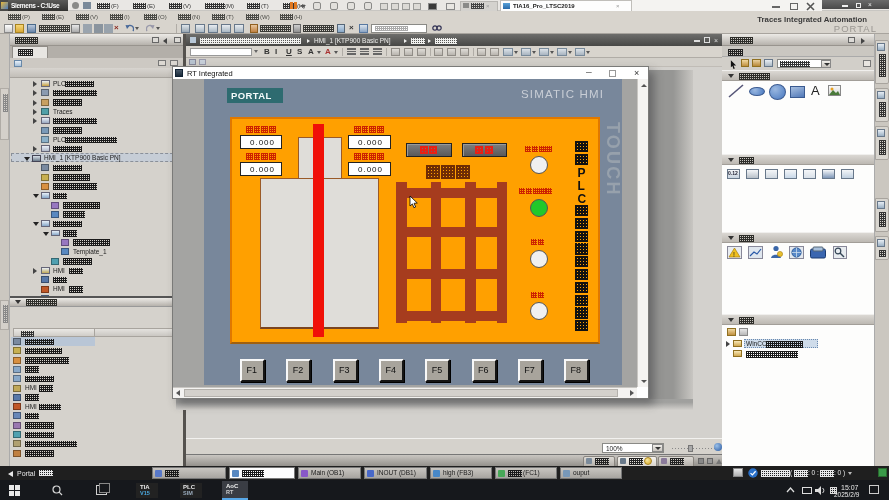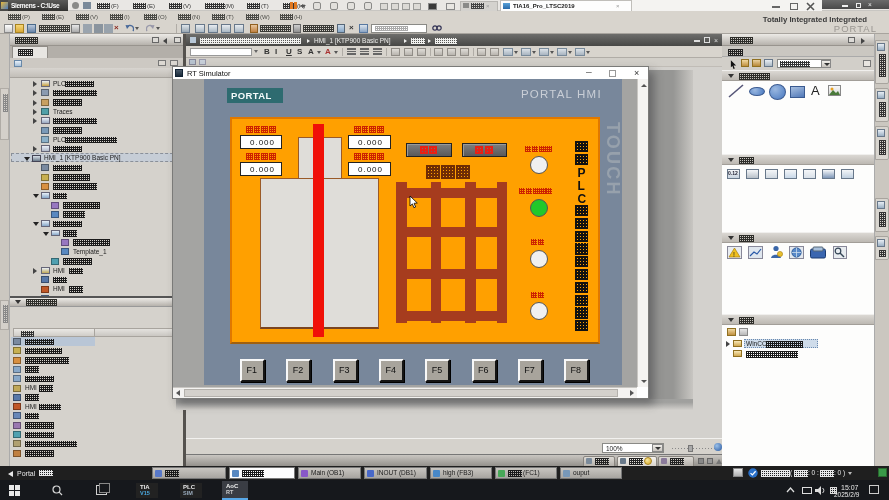--- a/index.html
+++ b/index.html
@@ -70,21 +70,21 @@
 <div class="a t" style="left:158px;top:14px;font-size:6px;color:#4a4a46;">(O)</div>
 <i class="a z" style="left:178px;top:14px;width:13.0px;height:6px;color:#4a4a46;"></i>
 <div class="a t" style="left:192px;top:14px;font-size:6px;color:#4a4a46;">(N)</div>
 <i class="a z" style="left:212px;top:14px;width:13.0px;height:6px;color:#4a4a46;"></i>
 <div class="a t" style="left:226px;top:14px;font-size:6px;color:#4a4a46;">(T)</div>
 <i class="a z" style="left:246px;top:14px;width:13.0px;height:6px;color:#4a4a46;"></i>
 <div class="a t" style="left:260px;top:14px;font-size:6px;color:#4a4a46;">(W)</div>
 <i class="a z" style="left:280px;top:14px;width:13.0px;height:6px;color:#4a4a46;"></i>
 <div class="a t" style="left:294px;top:14px;font-size:6px;color:#4a4a46;">(H)</div>
 <div class="a" style="left:0px;top:22px;width:889px;height:12px;background:#d8d4cd;border-bottom:1px solid #a8a49e"></div>
-<div class="a t" style="left:0px;top:15.5px;font-size:7.8px;color:#3b3b3b;font-weight:bold;width:867px;text-align:right">Totally Integrated Integrated</div>
+<div class="a t" style="left:0px;top:15.5px;font-size:7.8px;color:#3b3b3b;font-weight:bold;width:867px;text-align:right">Traces Integrated Automation</div>
 <div class="a t" style="left:0px;top:23.5px;font-size:9.5px;color:#9a9792;width:877px;text-align:right;letter-spacing:1px">PORTAL</div>
 <div class="a" style="left:4px;top:24px;width:9px;height:9px;background:linear-gradient(#fff,#ccc);border:1px solid #888"></div>
 <div class="a" style="left:15px;top:24px;width:9px;height:9px;background:linear-gradient(#f8d878,#d8a838);border:1px solid #a8831f"></div>
 <div class="a" style="left:27px;top:24px;width:9px;height:9px;background:linear-gradient(#b8c8dc,#6a85a8);border:1px solid #4a6a8a"></div>
 <i class="a z" style="left:39px;top:25px;width:31.0px;height:7px;color:#3a3a36;"></i>
 <div class="a" style="left:71px;top:24px;width:9px;height:9px;background:linear-gradient(#e8e8e8,#aaa);border:1px solid #777"></div>
 <div class="a" style="left:83px;top:24px;width:9px;height:9px;background:#9aa4ae"></div>
 <div class="a" style="left:94px;top:24px;width:9px;height:9px;background:#8a949e"></div>
 <div class="a" style="left:104px;top:24px;width:9px;height:9px;background:#98a2ac"></div>
 <div class="a t" style="left:114px;top:24px;font-size:8px;color:#8a2a20;font-weight:bold">×</div>
@@ -497,29 +497,29 @@
     <path d="M7.5 2 A3 3 0 0 1 7.5 7" stroke="#ddd" fill="none"></path>
   </svg>
 <i class="a z" style="left:830px;top:486.5px;width:7.0px;height:7px;color:#ddd;"></i>
 <div class="a t" style="left:841px;top:483.5px;font-size:7px;color:#e8e8e8;">15:07</div>
 <div class="a t" style="left:834px;top:492px;font-size:6.5px;color:#e8e8e8;">2025/2/9</div>
 <div class="a" style="left:869px;top:485px;width:10px;height:9px;border:1px solid #ccc;background:#16181c"></div>
 <div class="a" style="left:649px;top:70px;width:44px;height:338px;background:linear-gradient(90deg,#969694 0 55%,#c8c6c2)"></div>
 <div class="a" style="left:176px;top:399px;width:517px;height:11px;background:linear-gradient(#a0a09e 0 30%,#d2d0cc)"></div>
 <div class="a" style="left:172px;top:66px;width:477px;height:333px;background:#fff;border:1px solid #7a7a78;box-shadow:5px 5px 9px rgba(42,42,46,0.45)"></div>
 <div class="a" style="left:175px;top:69px;width:8px;height:8px;background:linear-gradient(#4a5a6a,#1a2a3a);border:1px solid #123"></div>
-<div class="a t" style="left:187px;top:69.5px;font-size:7.5px;color:#111;">RT Simulator</div>
+<div class="a t" style="left:187px;top:69.5px;font-size:7.5px;color:#111;">RT Integrated</div>
 <div class="a t" style="left:586px;top:69px;font-size:8px;color:#333;">─</div>
 <div class="a" style="left:609px;top:70px;width:7px;height:7px;border:1.2px solid #999"></div>
 <div class="a t" style="left:634px;top:68.5px;font-size:9px;color:#333;">×</div>
 <div class="a" style="left:173px;top:79px;width:464px;height:308px;background:#a4a4a2"></div>
 <div class="a" style="left:204px;top:79px;width:418px;height:306px;background:#78879b"></div>
 <div class="a" style="left:227px;top:87.5px;width:56px;height:15px;background:#2e6b70"></div>
 <div class="a t" style="left:231px;top:91px;font-size:9.5px;color:#f4fbfb;font-weight:bold;letter-spacing:0.4px">PORTAL</div>
-<div class="a t" style="left:521px;top:89px;font-size:11.5px;color:#c9ced6;letter-spacing:1.2px">PORTAL HMI</div>
+<div class="a t" style="left:521px;top:89px;font-size:11.5px;color:#c9ced6;letter-spacing:1.2px">SIMATIC HMI</div>
 <div class="a t" style="left:622px;top:122px;font-size:18px;color:#97a1ac;font-weight:bold;letter-spacing:2.2px;transform:rotate(90deg);transform-origin:0 0;white-space:nowrap">TOUCH</div>
 <div class="a" style="left:230px;top:117px;width:370px;height:227px;background:#ffa000;border:2px solid #e07800;border-bottom-color:#a06010"></div>
 <i class="a z" style="left:246.0px;top:125.8px;width:6.8px;height:6.8px;color:#cc2200;"></i>
 <i class="a z" style="left:253.6px;top:125.8px;width:6.8px;height:6.8px;color:#cc2200;"></i>
 <i class="a z" style="left:261.2px;top:125.8px;width:6.8px;height:6.8px;color:#cc2200;"></i>
 <i class="a z" style="left:268.8px;top:125.8px;width:6.8px;height:6.8px;color:#cc2200;"></i>
 <div class="a" style="left:240px;top:134.5px;width:42px;height:14.5px;background:#fff;border:1.5px solid #222"></div>
 <div class="a t" style="left:250px;top:139px;font-size:8px;color:#111;letter-spacing:1px">0.000</div>
 <i class="a z" style="left:246.0px;top:152.8px;width:6.8px;height:6.8px;color:#cc2200;"></i>
 <i class="a z" style="left:253.6px;top:152.8px;width:6.8px;height:6.8px;color:#cc2200;"></i>

